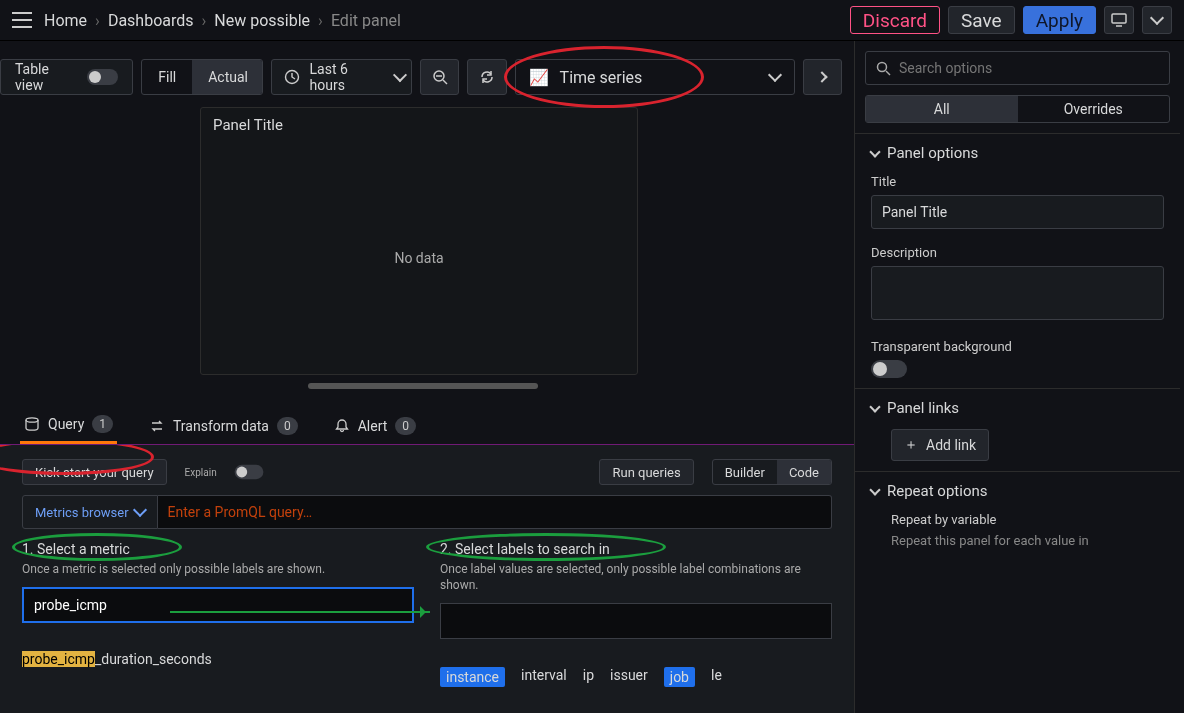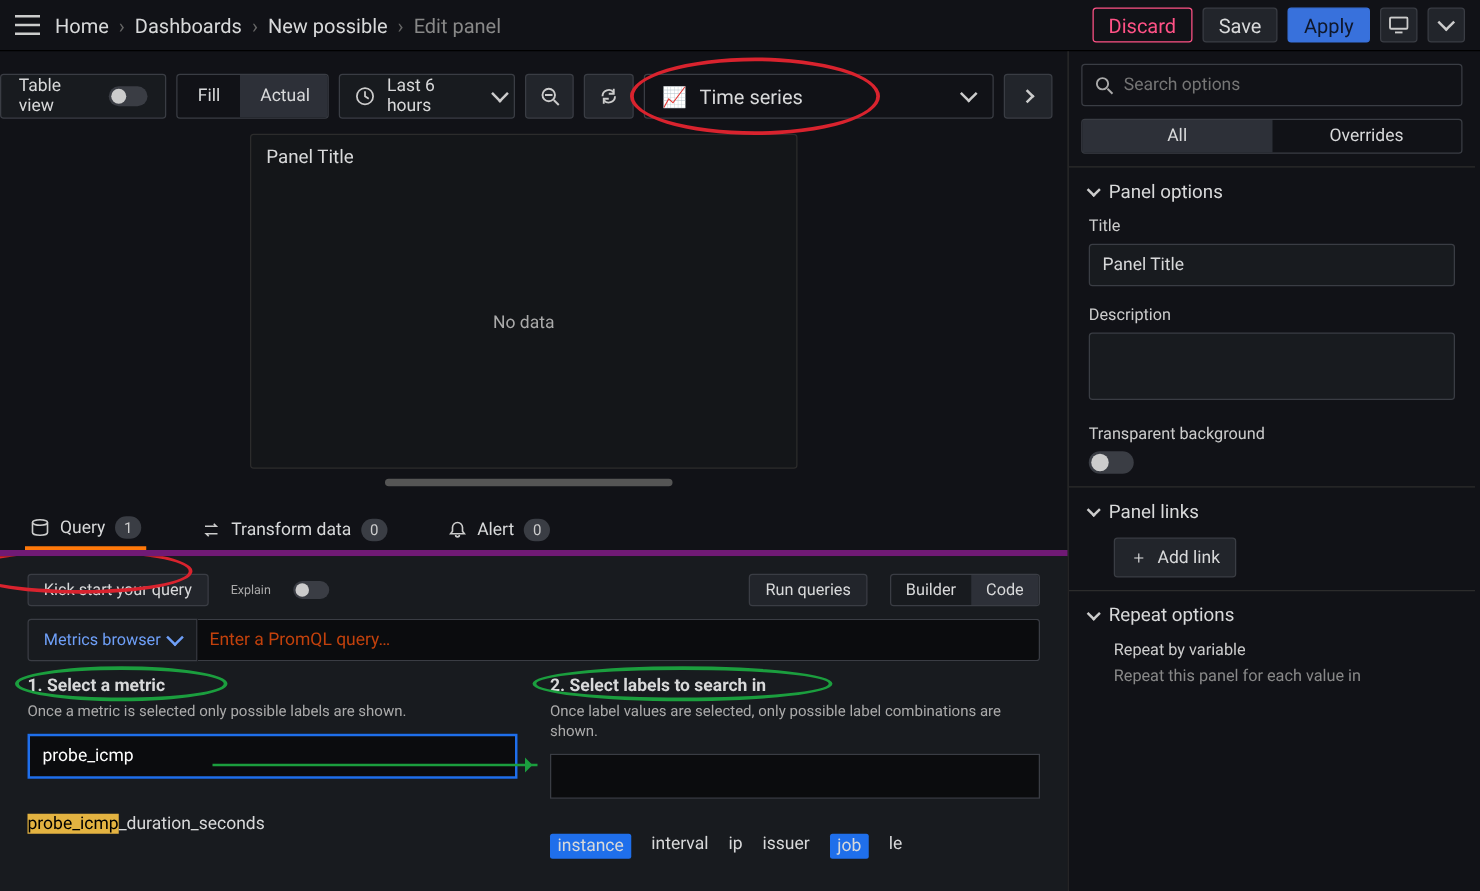--- a/index.html
+++ b/index.html
@@ -20,21 +20,21 @@
   body{background:var(--bg0);color:var(--text);font-size:14px;width:1184px;height:713px;overflow:hidden;position:relative;}
   svg{display:block;}
   .topbar{height:41px;display:flex;align-items:center;padding:0 12px;gap:12px;border-bottom:1px solid #000;}
   .hamb{width:20px;height:16px;display:flex;flex-direction:column;justify-content:space-between;cursor:pointer;}
   .hamb span{height:2px;background:#ccc;width:100%;}
   .crumbs{display:flex;align-items:center;gap:8px;font-size:16px;}
   .crumbs a{color:var(--text);text-decoration:none;}
   .crumbs .sep{color:#666;}
   .crumbs .last{color:#888;}
   .tr-actions{margin-left:auto;display:flex;gap:8px;align-items:center;}
-  .btn{height:28px;display:inline-flex;align-items:center;padding:0 12px;border-radius:3px;background:var(--bg2);border:1px solid var(--border);cursor:pointer;font-size:16px;}
+  .btn{height:28px;display:inline-flex;align-items:center;padding:0 12px;border-radius:3px;background:var(--bg2);border:1px solid var(--border);cursor:pointer;font-size:19px;}
   .btn.discard{color:var(--red);border-color:var(--red);background:transparent;}
   .btn.apply{background:var(--apply);border-color:var(--apply);color:#0f172a;}
   .iconbtn{width:30px;height:28px;display:inline-flex;align-items:center;justify-content:center;border-radius:3px;background:var(--bg2);border:1px solid var(--border);cursor:pointer;}
   .chevd{width:10px;height:10px;border:solid #ccc;border-width:0 2px 2px 0;transform:rotate(45deg);margin-top:-4px;}
   .chevr{width:8px;height:8px;border:solid #ccc;border-width:0 2px 2px 0;transform:rotate(-45deg);}
 
   .toolbar-row{display:flex;align-items:center;gap:8px;padding:18px 12px 12px 0;justify-content:flex-end;}
   .group{display:inline-flex;align-items:center;border:1px solid var(--border);border-radius:3px;background:var(--bg1);height:36px;}
   .group .seg{padding:0 14px;height:100%;display:flex;align-items:center;}
   .toggle{width:32px;height:16px;background:#3a3d44;border-radius:10px;position:relative;margin-left:8px;}
@@ -50,41 +50,41 @@
   .main{display:flex;height:calc(100% - 41px);}
   .left{width:854px;display:flex;flex-direction:column;position:relative;}
   .right{flex:1;border-left:1px solid #2c2c2c;overflow-y:auto;padding:0 4px 0 0;}
 
   .panel-preview{margin:0 0 0 200px;width:438px;border:1px solid #2c2c2c;border-radius:3px;height:268px;display:flex;flex-direction:column;background:#141619;}
   .panel-preview .pt{padding:8px 12px;font-size:15px;}
   .panel-preview .pv{flex:1;display:flex;align-items:center;justify-content:center;color:#aaa;}
   .scroll-ind{height:6px;background:#555;width:230px;border-radius:3px;margin:8px 0 0 308px;}
 
   .lower{flex:1;display:flex;flex-direction:column;margin-top:18px;position:relative;}
-  .qtabs{display:flex;gap:40px;padding:0 20px;border-bottom:5px solid #701a75;height:38px;align-items:center;}
+  .qtabs{display:flex;gap:28px;padding:0 20px;border-bottom:1px solid #701a75;height:38px;align-items:center;}
   .qtab{display:flex;align-items:center;gap:8px;height:100%;cursor:pointer;padding:0 4px;position:relative;}
   .qtab.active{border-bottom:3px solid var(--orange);}
   .badge{background:#3a3d44;color:#ccc;border-radius:10px;padding:0 7px;font-size:12px;height:18px;display:inline-flex;align-items:center;}
 
   .qbody{background:var(--bg1);flex:1;padding:14px 22px;position:relative;overflow:hidden;}
   .qrow1{display:flex;align-items:center;gap:18px;}
   .smbtn{height:26px;padding:0 12px;display:inline-flex;align-items:center;background:var(--bg2);border:1px solid var(--border);border-radius:3px;font-size:13px;cursor:pointer;}
   .explain{display:flex;align-items:center;gap:8px;color:#aaa;font-size:10px;}
   .spacer{flex:1;}
   .bb{display:inline-flex;border:1px solid var(--border);border-radius:3px;height:26px;overflow:hidden;}
   .bb .seg{padding:0 12px;display:flex;align-items:center;cursor:pointer;font-size:13px;}
   .bb .active{background:var(--bg3);}
 
   .qrow2{display:flex;gap:0;margin-top:10px;}
   .mbrowse{color:var(--link);height:34px;display:flex;align-items:center;gap:6px;padding:0 12px;border:1px solid var(--border);border-radius:3px 0 0 3px;font-size:13px;cursor:pointer;background:var(--bg1);}
   .promql{flex:1;border:1px solid var(--border);border-left:none;border-radius:0 3px 3px 0;background:#0b0c0e;height:34px;display:flex;align-items:center;padding:0 10px;color:#c2410c;font-family:monospace;}
 
   .cols{display:flex;gap:26px;margin-top:12px;}
   .col{flex:1;}
-  .col h4{font-size:14px;font-weight:700;margin-bottom:4px;}
+  .col h4{font-size:14px;font-weight:400;margin-bottom:4px;}
   .col p{font-size:12px;color:#aaa;line-height:1.35;}
   .metric-in{width:100%;height:36px;margin-top:10px;border:2px solid #1f6feb;background:#0b0c0e;color:#fff;padding:0 10px;font-size:14px;outline:none;}
   .label-in{width:100%;height:36px;margin-top:10px;border:1px solid var(--border);background:#0b0c0e;}
   .suggest{margin-top:28px;font-size:14px;font-family:monospace;}
   .suggest .hl{background:#e3b341;color:#000;}
   .labels-row{display:flex;gap:16px;margin-top:28px;font-size:14px;}
   .labels-row .lbl{cursor:pointer;}
   .labels-row .sel{background:#1f6feb;padding:2px 6px;border-radius:2px;}
 
   

